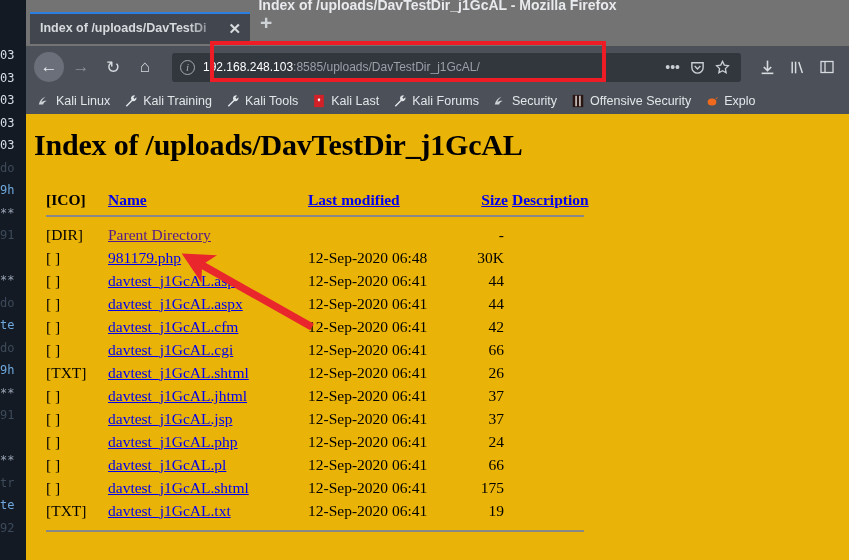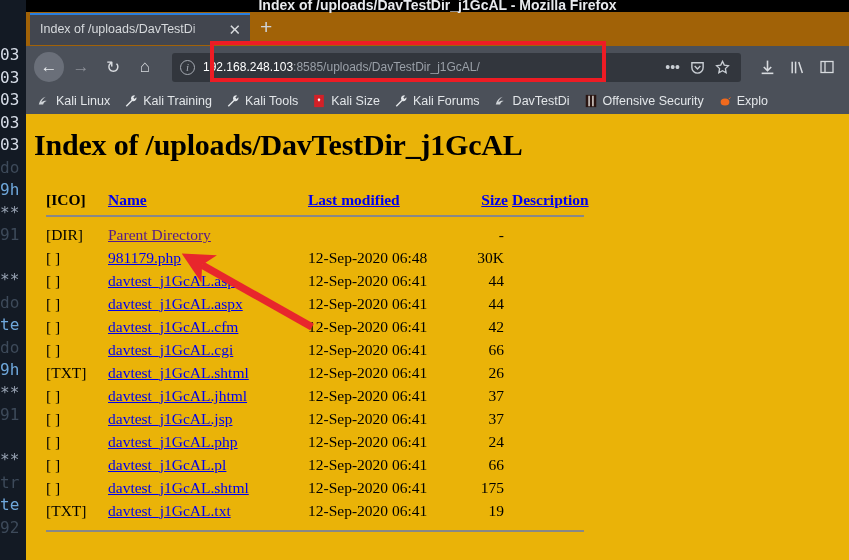--- a/index.html
+++ b/index.html
@@ -12,52 +12,52 @@
 
   
   #desktop-backdrop {
     position: absolute; inset: 0;
     background: #17202a;
   }
   #terminal-strip {
     position: absolute; left: 0; top: 0; width: 26px; height: 560px;
     background: #131a24;
     font-family: "DejaVu Sans Mono", monospace;
-    font-size: 16px;
+    font-size: 12px;
     overflow: hidden;
     padding-top: 44px;
     line-height: 22.5px;
     color: #7d8590;
     white-space: pre;
   }
   #terminal-strip .tl { display: block; height: 22.5px; }
   #terminal-strip .c-num  { color: #d8dee9; }
   #terminal-strip .c-dim  { color: #3d4a5a; }
   #terminal-strip .c-blue { color: #6fa8dc; }
   #terminal-strip .c-star { color: #98a3b3; }
 
   
   #browser-window {
     position: absolute; left: 26px; top: 0; width: 823px; height: 560px;
     background: #f6f6f6;
   }
   #titlebar {
-    height: 12px; background: #000000; position: relative;
+    height: 12px; background: #737373; position: relative;
   }
   #window-title {
     position: absolute; left: 0; right: 0; top: -3px;
     text-align: center; color: #e8eaed;
     font-size: 14px; font-weight: bold;
     white-space: nowrap; overflow: hidden;
   }
 
   
   #tabstrip {
-    height: 34px; background: #a16207;
-    display: flex; align-items: center; padding-left: 4px;
+    height: 34px; background: #737373;
+    display: flex; align-items: flex-start; padding-left: 4px; font-weight: bold;
   }
   .tab {
     position: relative;
     width: 220px; height: 32px;
     background: #42464f;
     display: flex; align-items: center;
     padding: 0 6px 0 10px;
   }
   .tab::before {
     content: ""; position: absolute; left: 0; right: 0; top: 0;
@@ -283,39 +283,39 @@
       <span class="bm-label">Kali Tools</span>
     </div>
 
     <div class="bookmark">
       <span class="bm-ico">
         <svg width="14" height="14" viewBox="0 0 16 16">
             <rect x="2.5" y="1" width="11" height="14" fill="#d42027"></rect>
             <path d="M8 4.5l1.6 2.2L8 8.9 6.4 6.7z" fill="#fff"></path>
           </svg>
       </span>
-      <span class="bm-label">Kali Size</span>
+      <span class="bm-label">Kali Last</span>
     </div>
 
     <div class="bookmark">
       <span class="bm-ico">
         <svg width="14" height="14" viewBox="0 0 16 16" fill="#e2e5e8">
             <path d="M11.5 1.5a3.5 3.5 0 0 0-3 5.3L2 13.3l1.2 1.2 6.5-6.5a3.5 3.5 0 0 0 4.4-4.4l-2 2-1.5-1.5 2-2a3.5 3.5 0 0 0-1.1-.6z"></path>
           </svg>
       </span>
       <span class="bm-label">Kali Forums</span>
     </div>
 
     <div class="bookmark">
       <span class="bm-ico">
         <svg width="14" height="14" viewBox="0 0 16 16" fill="#cfd3d7">
             <path d="M2 12c1-5 4-8 8-9-3 2-4.5 4-5 6.5C7.5 8 9.5 7.5 11 8c-2 .5-3.5 2-4 4z"></path>
           </svg>
       </span>
-      <span class="bm-label">DavTestDi</span>
+      <span class="bm-label">Security</span>
     </div>
 
     <div class="bookmark">
       <span class="bm-ico">
         <svg width="14" height="14" viewBox="0 0 16 16">
             <rect x="2" y="1" width="12" height="14" fill="#2a1512"></rect>
             <path d="M5 2h1.6v12H5zM9.4 2H11v12H9.4z" fill="#e8e2dc"></path>
           </svg>
       </span>
       <span class="bm-label">Offensive Security</span>

